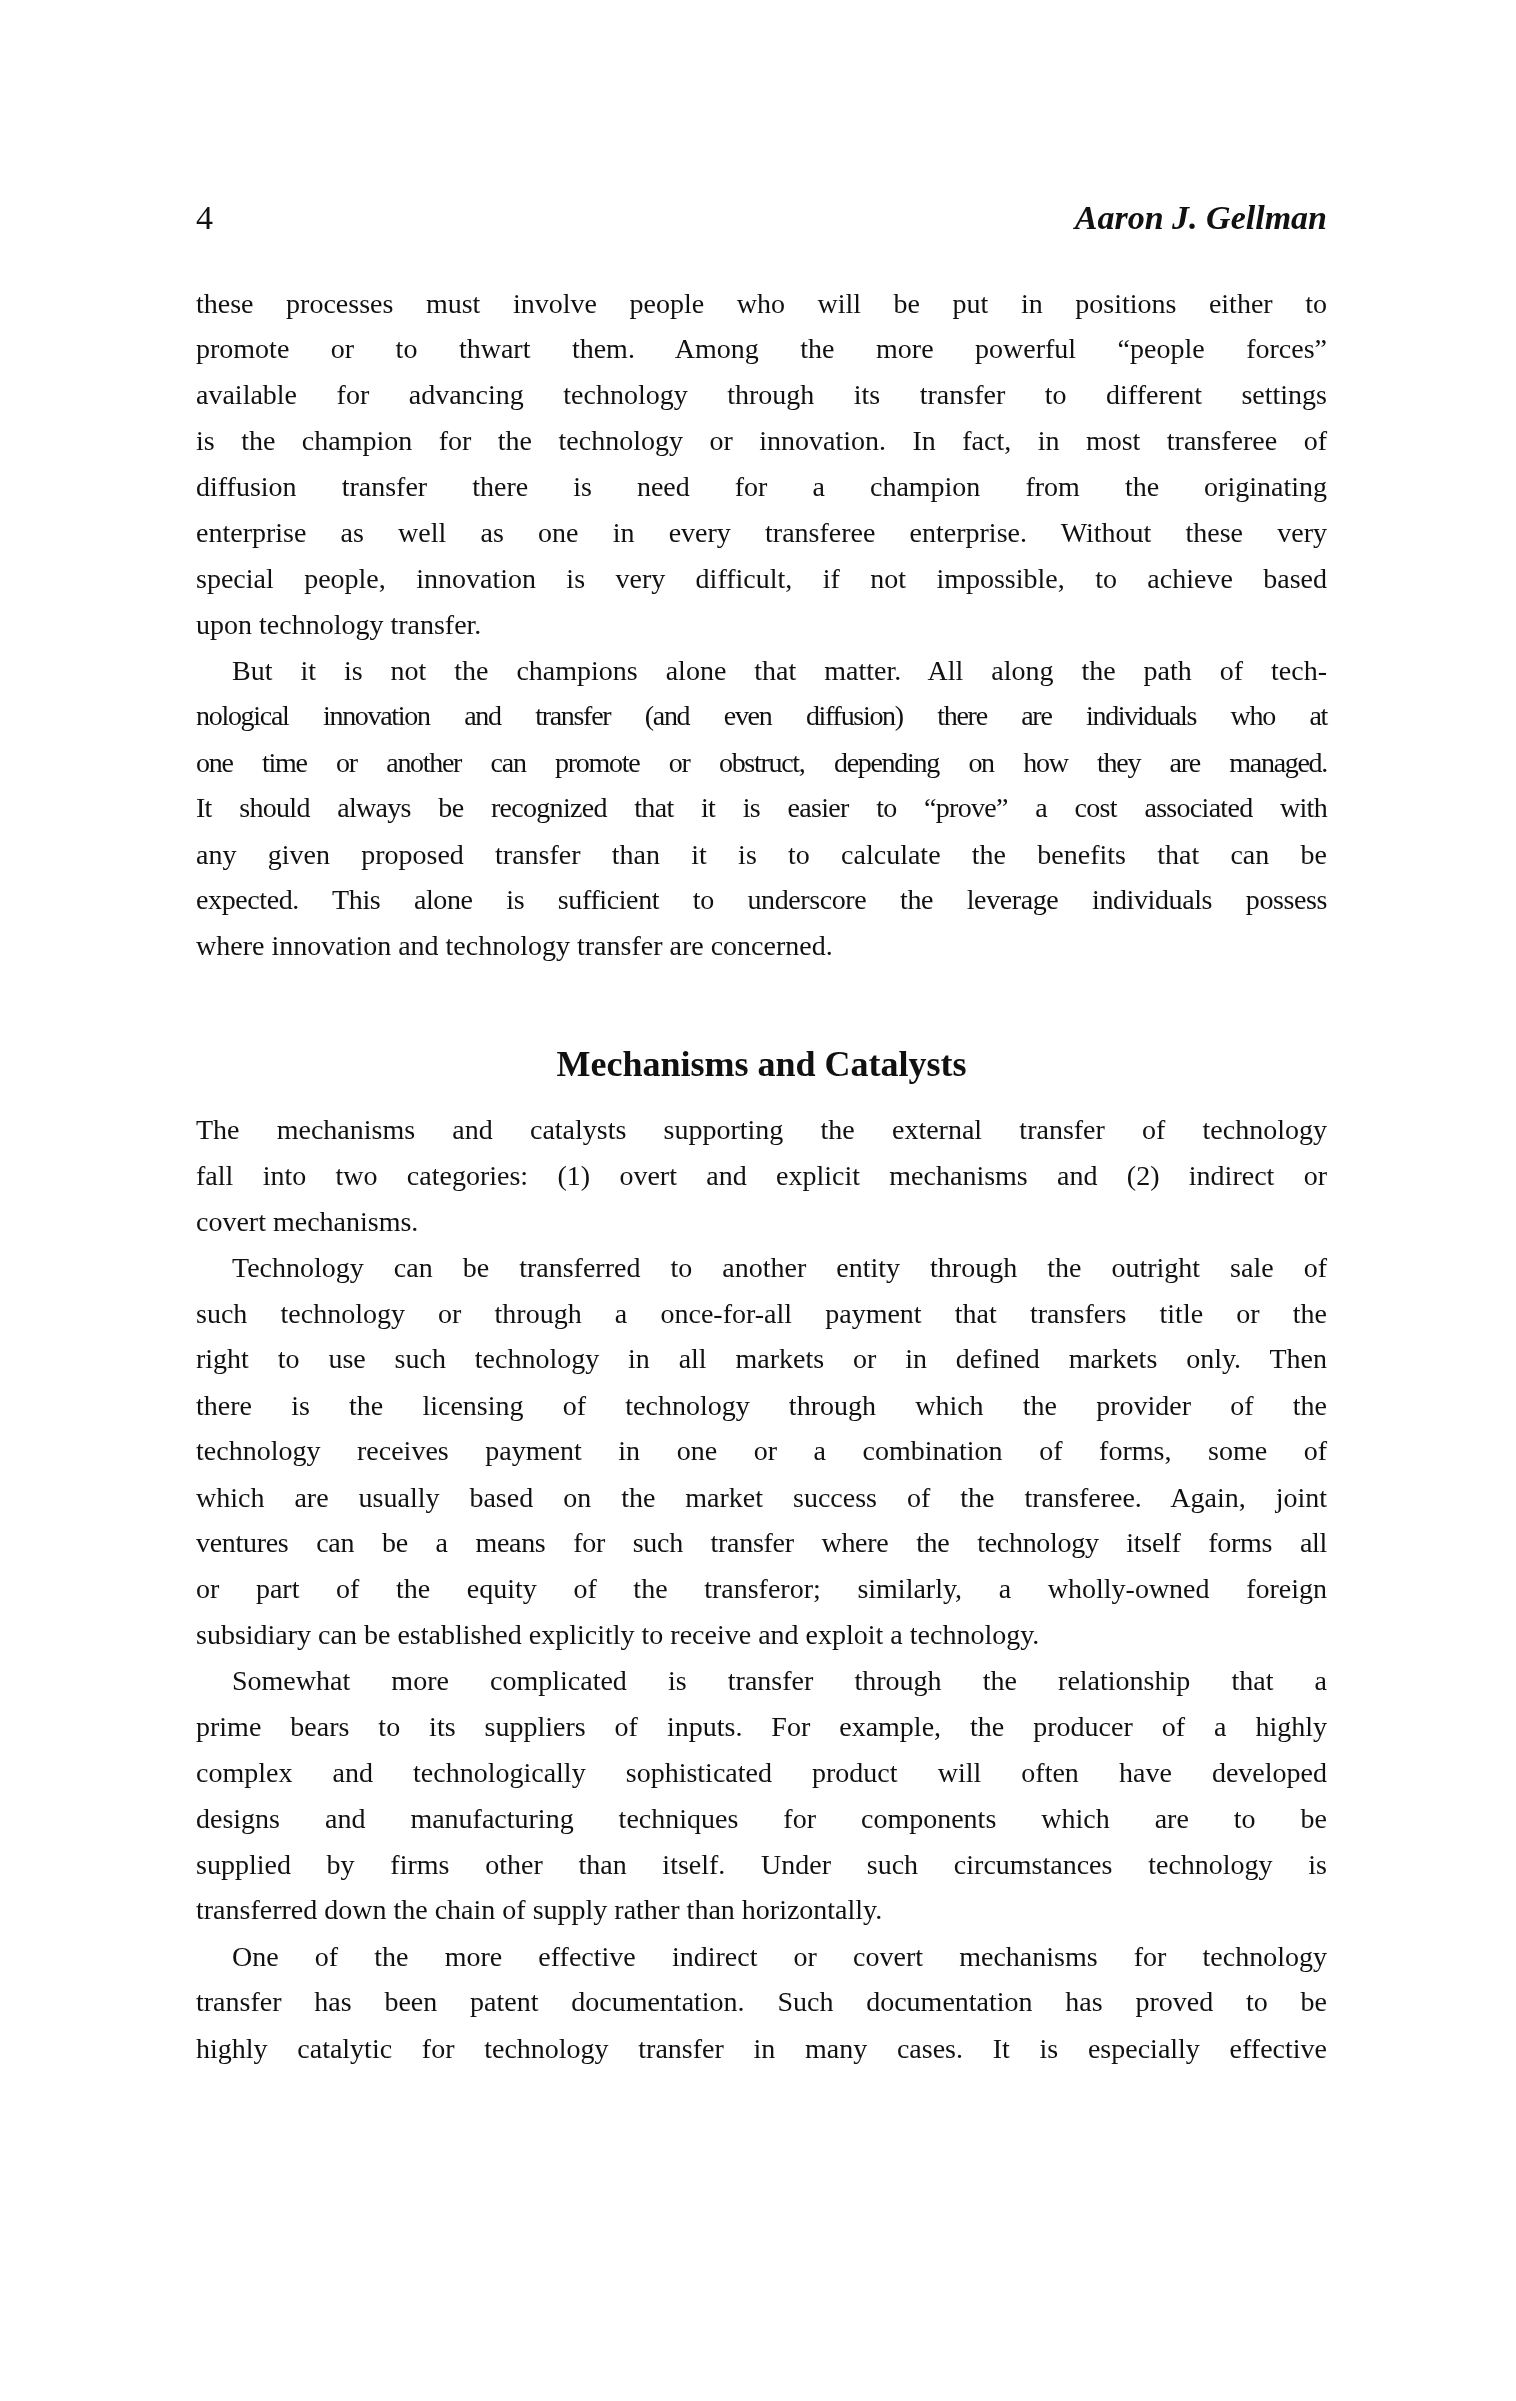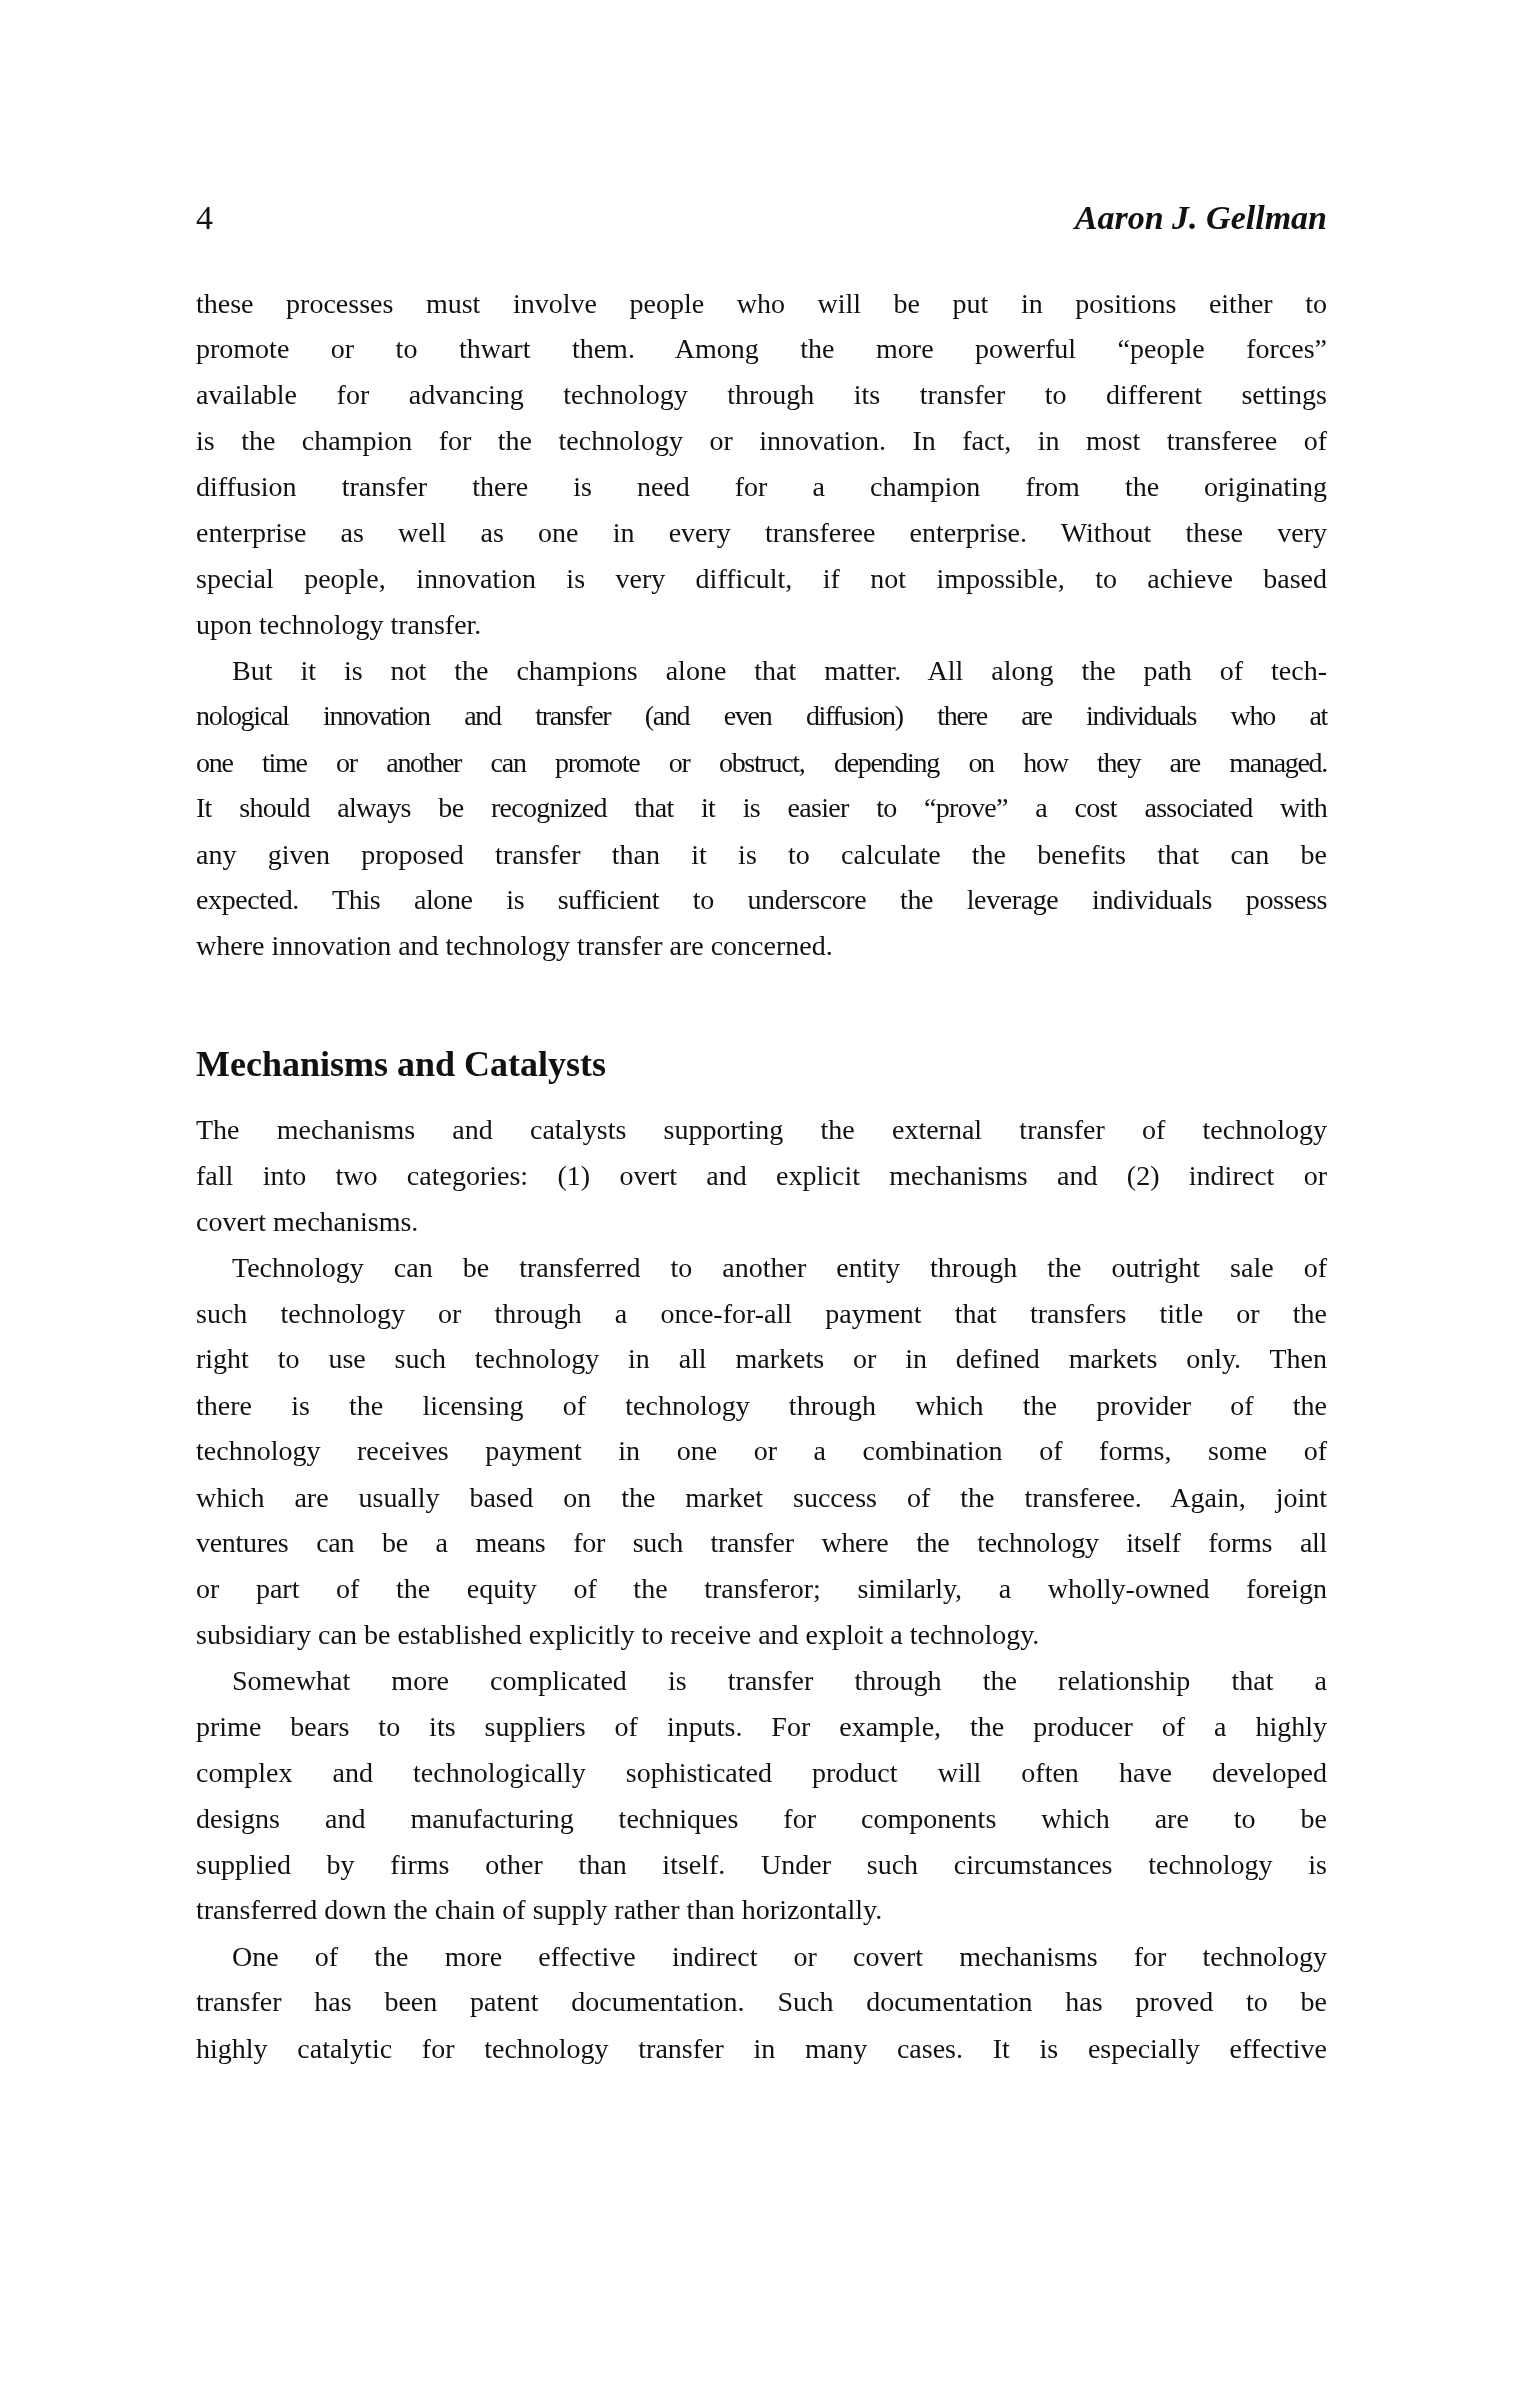--- a/index.html
+++ b/index.html
@@ -6,21 +6,21 @@
   body { width: 1517px; height: 2401px; position: relative; overflow: hidden; }
   .page { position: absolute; left: 0; top: 0; width: 1517px; height: 2401px; background: #ffffff; color: #111111;
           font-family: "Liberation Serif", "DejaVu Serif", serif; }
   .running-head { position: absolute; left: 196px; top: 197px; width: 1131px; height: 42px; font-size: 34px; line-height: 42px; }
   .page-number { position: absolute; left: 0; top: 0; }
   .author { position: absolute; right: 0; top: 0; font-weight: bold; font-style: italic; text-align: right; }
   .line { position: absolute; left: 196px; width: 1131px; font-size: 28px; line-height: 46px; height: 46px;
           white-space: nowrap; text-align: justify; text-align-last: justify; }
   .line.last { text-align-last: left; }
   .line.indent { left: 232px; width: 1095px; }
-  .heading { position: absolute; left: 196px; width: 1131px; text-align: left; font-weight: bold; font-size: 36px; line-height: 46px; font-family: Liberation Serif, serif; }
+  .heading { position: absolute; left: 196px; width: 1131px; text-align: center; font-weight: bold; font-size: 36px; line-height: 46px; font-family: Liberation Serif, serif; }
 </style>
 </head>
 <body>
 
 <div class="page">
 
   <div class="running-head">
     <span class="page-number">4</span>
     <span class="author">Aaron J. Gellman</span>
   </div>

